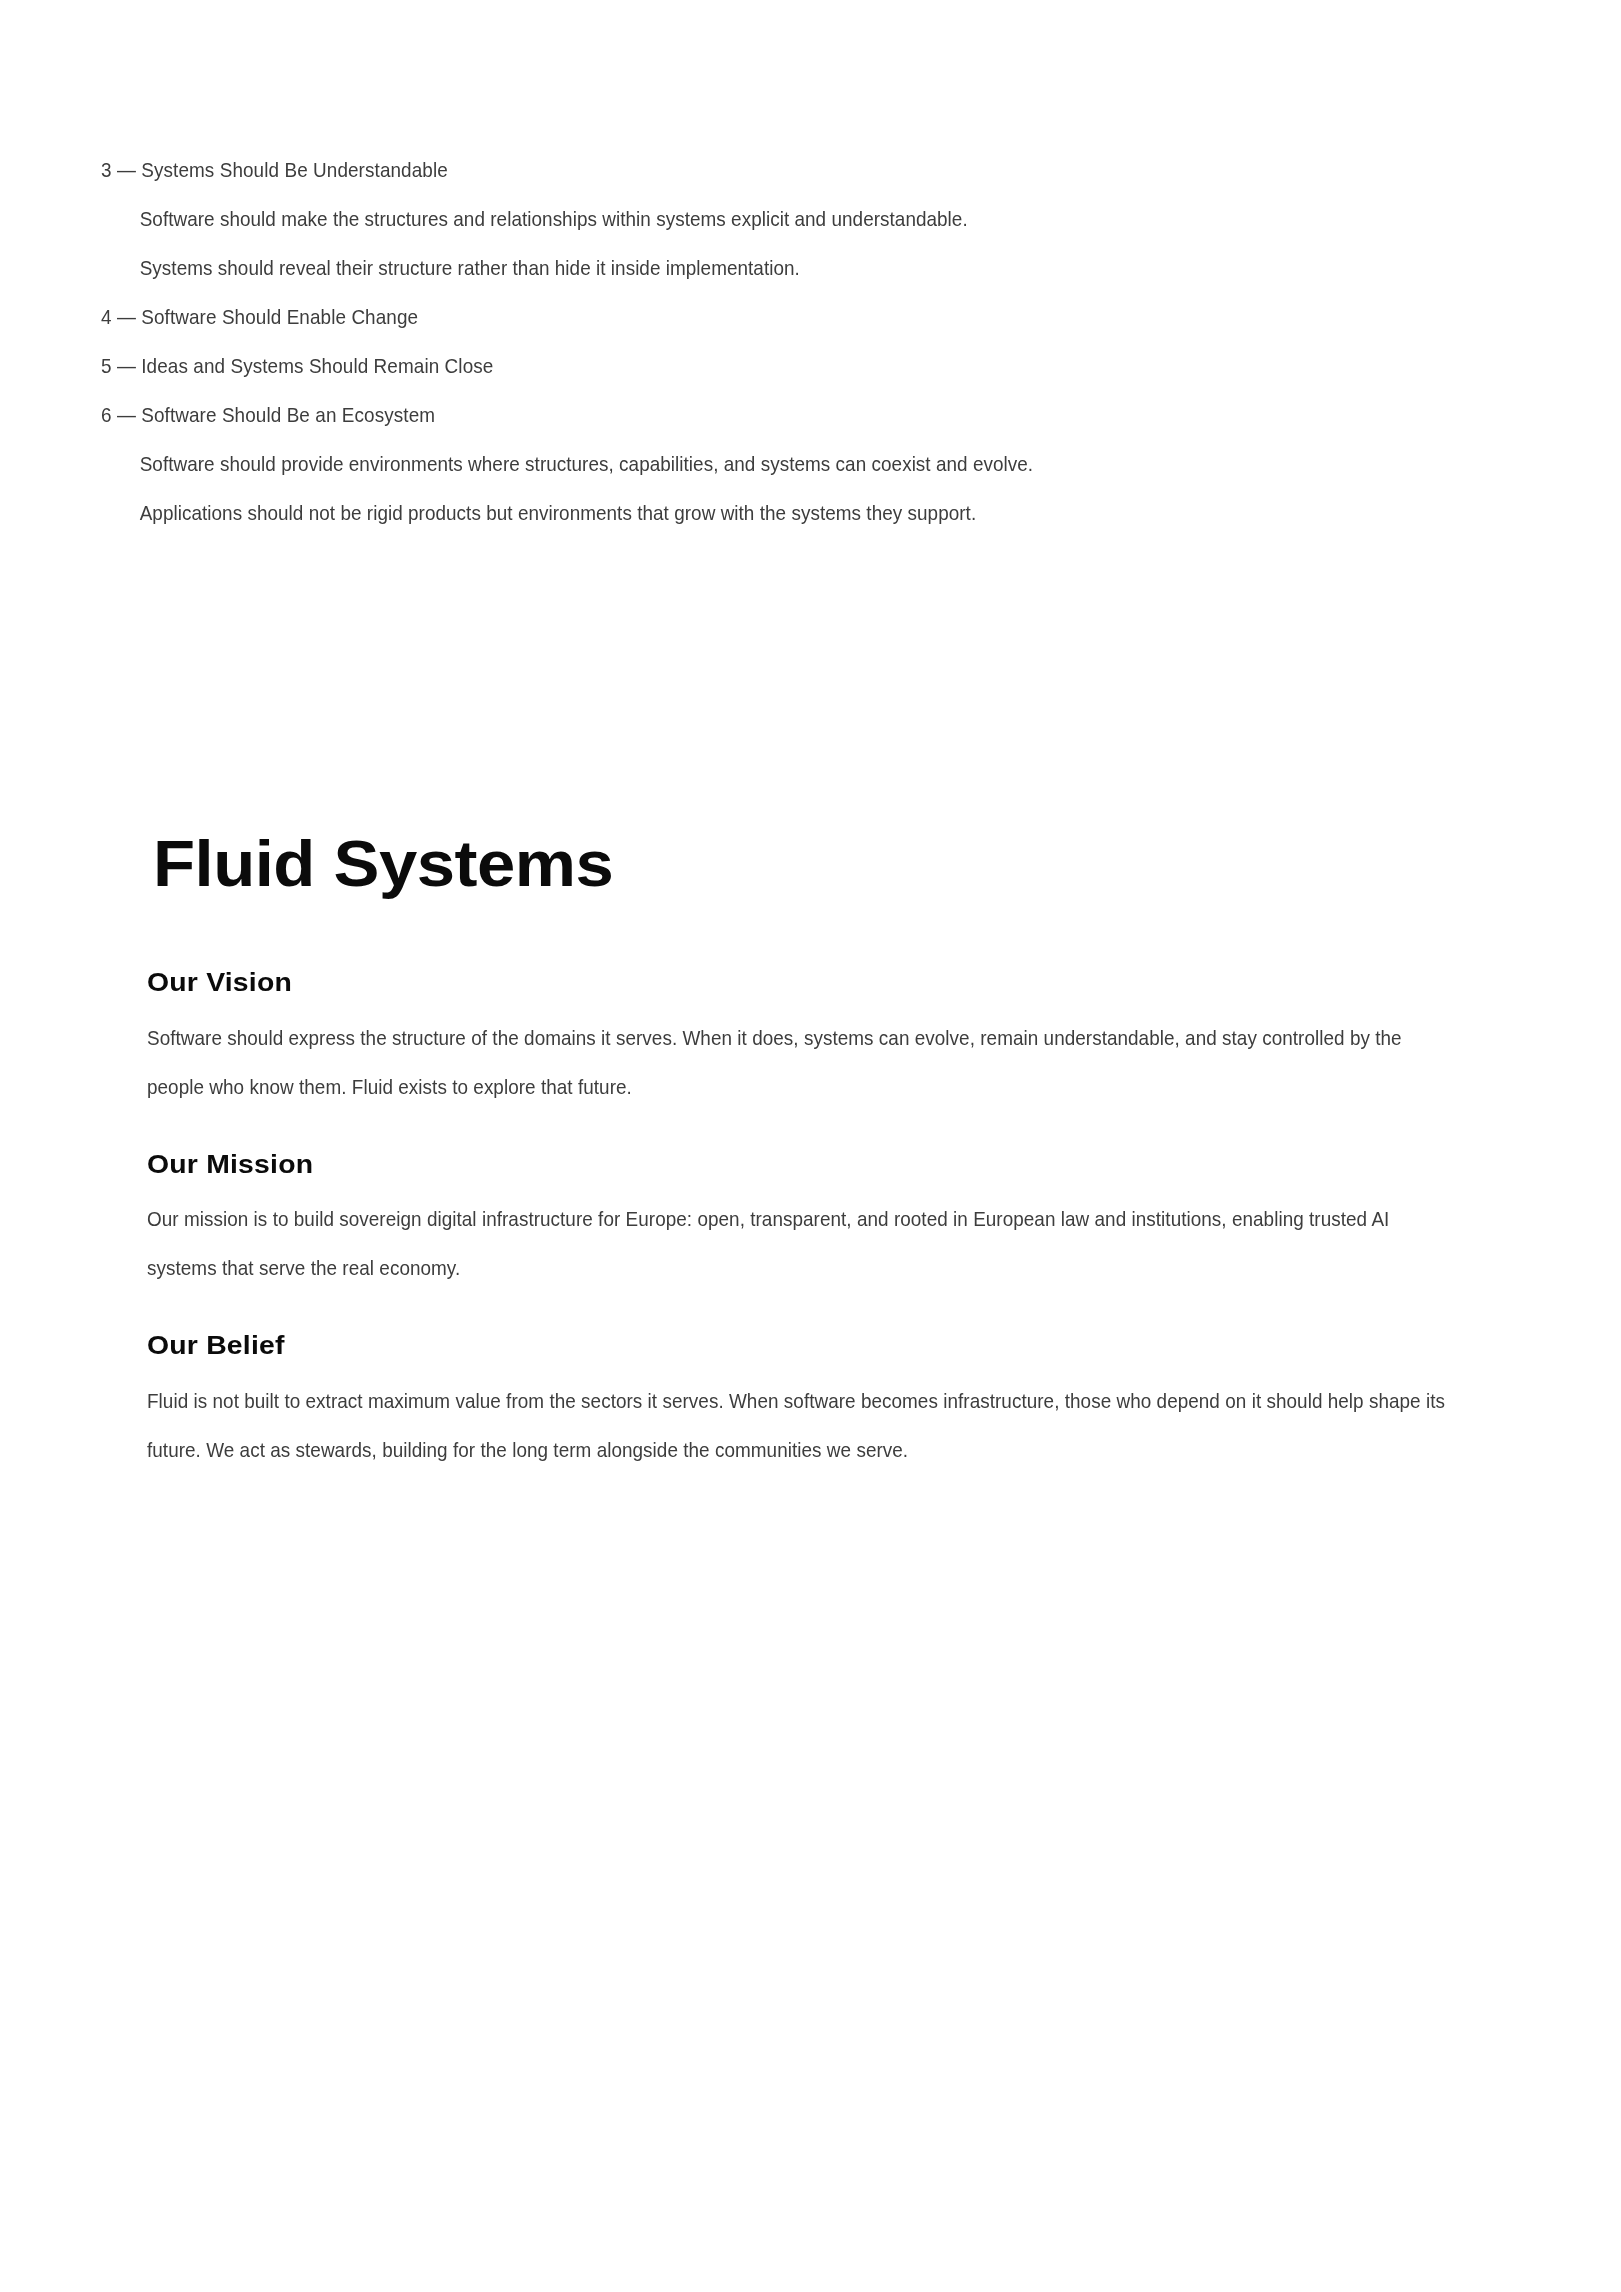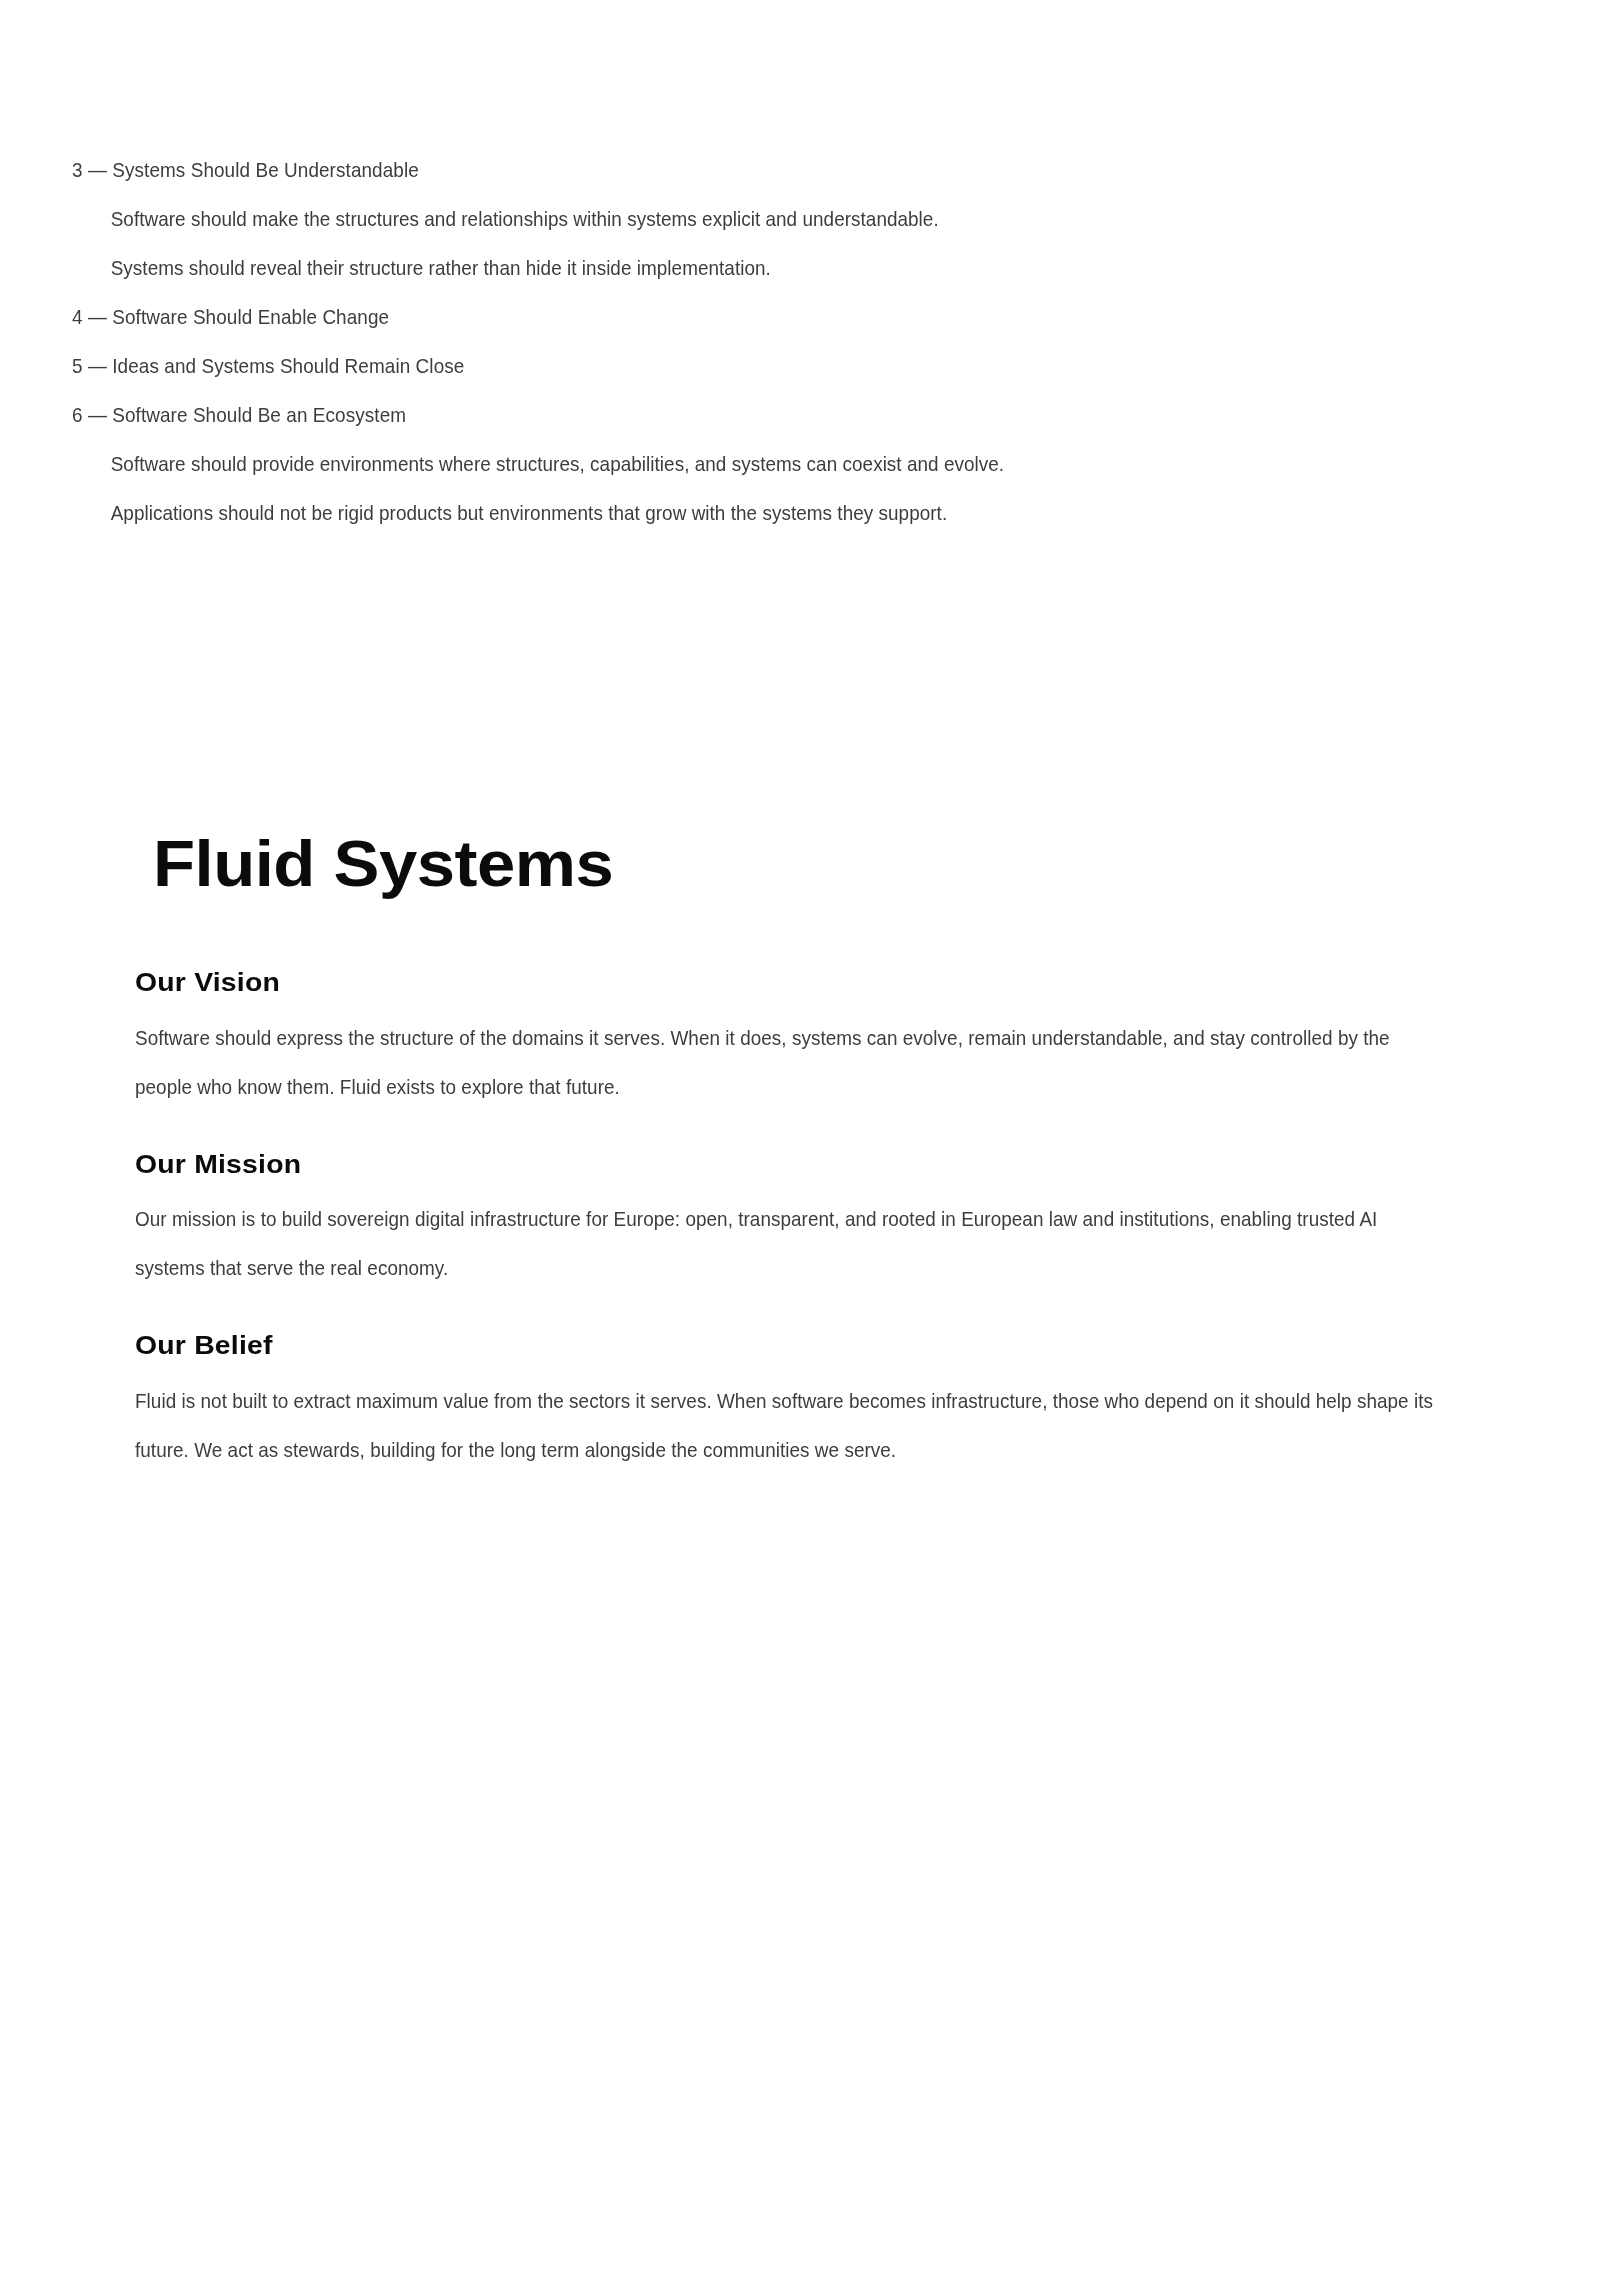--- a/index.html
+++ b/index.html
@@ -13,21 +13,21 @@
     font-family: "Liberation Sans", sans-serif;
     -webkit-font-smoothing: antialiased;
   }
 
   .page {
     position: relative;
     width: 1621px;
     height: 2293px;
     background: #ffffff;
     box-sizing: border-box;
-    padding: 145px 152px 0 72px;
+    padding: 145px 152px 0 101px;
   }
 
   
   .principles {
     margin: 0;
     padding: 0;
     list-style: none;
   }
   .principle {
     margin: 0 0 0 0;
@@ -76,21 +76,21 @@
     position: absolute;
     left: 153px;
     top: 831px;
     transform: scaleX(1.06);
     transform-origin: left top;
   }
 
   
   .sections {
     position: absolute;
-    left: 135px;
+    left: 147px;
     top: 966px;
     width: 1318px;
   }
   .section {
     margin-bottom: 37px;
   }
   .section:last-child { margin-bottom: 0; }
 
   .section-heading {
     margin: 0 0 13.7px 0;

